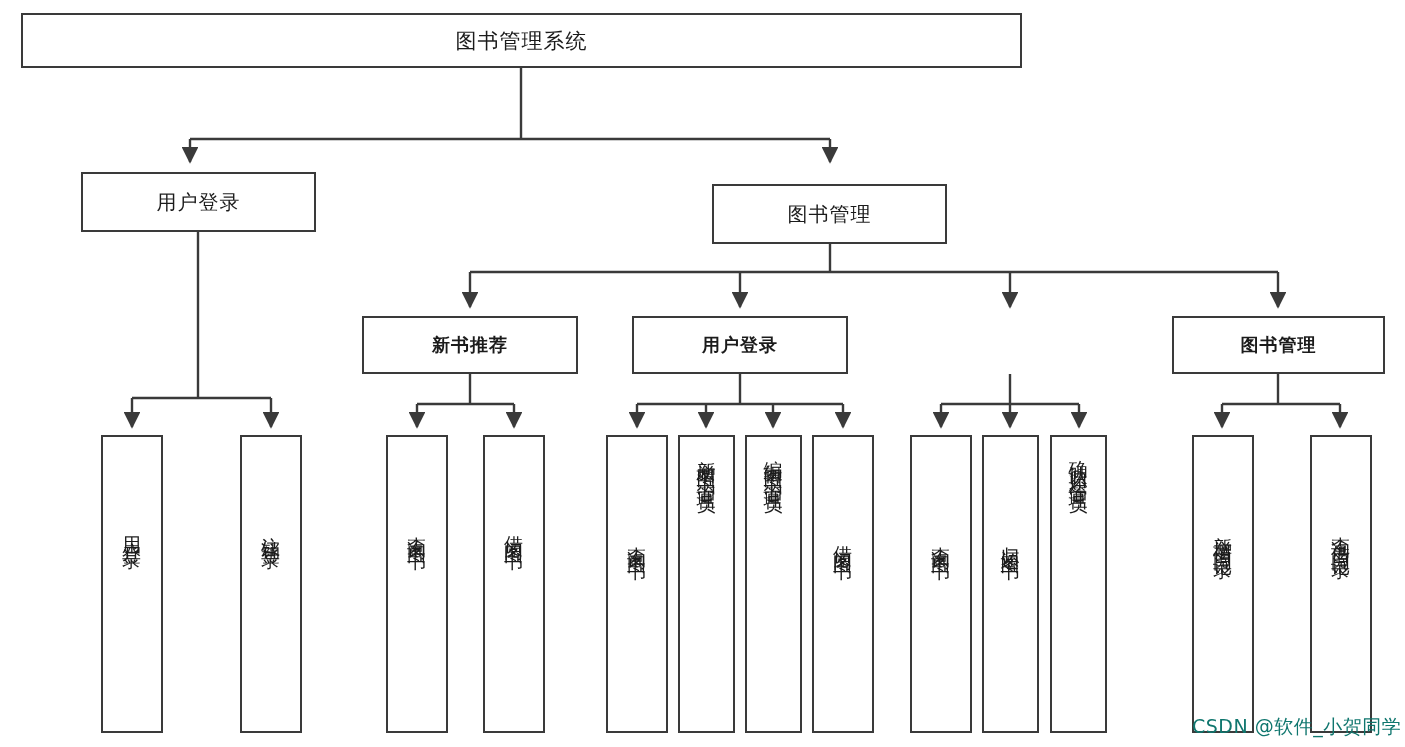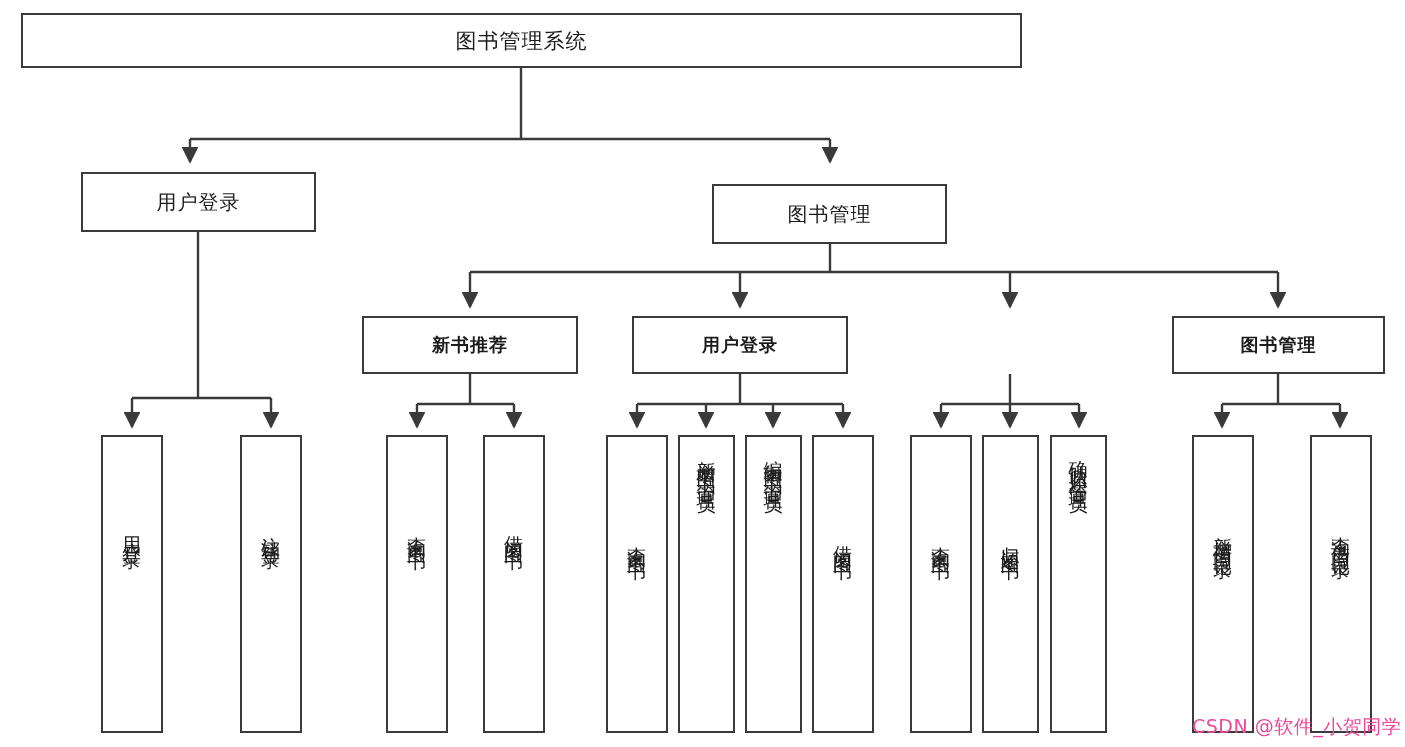--- a/index.html
+++ b/index.html
@@ -69,21 +69,21 @@
   }
   .node.leaf.mid2 .vlabel {
     margin-top: 88px;
   }
   .node.leaf.topalign .vlabel {
     margin-top: 2px;
   }
   .watermark {
     position: absolute;
     font-size: 19px;
-    color: #ec4899;
+    color: #0f766e;
     white-space: nowrap;
     z-index: 3;
     letter-spacing: 0.5px;
   }
 </style>
 </head>
 <body>
 
 <div id="canvas">
 

